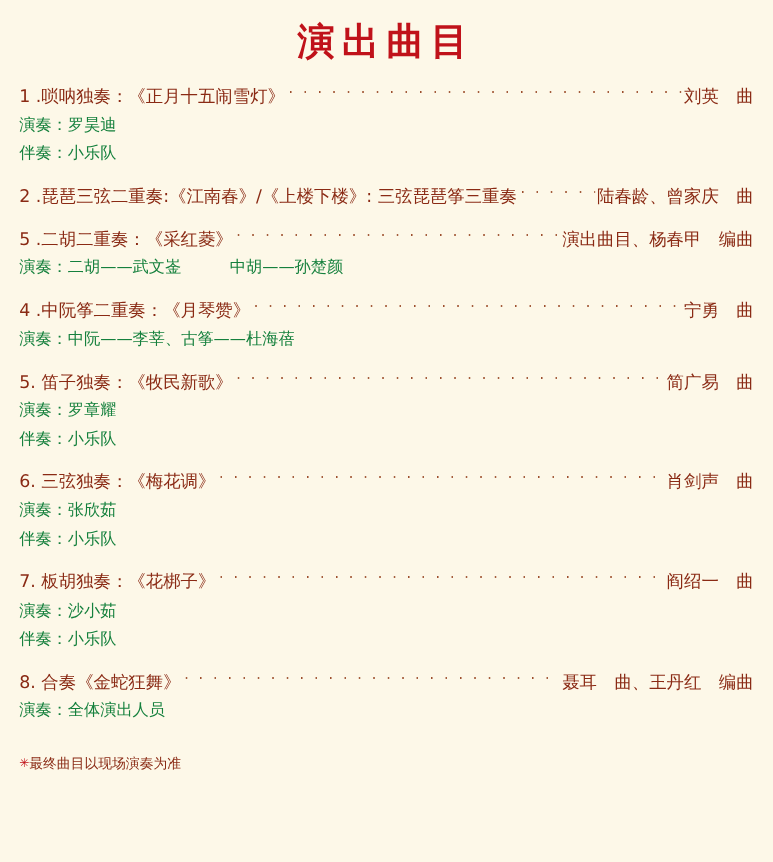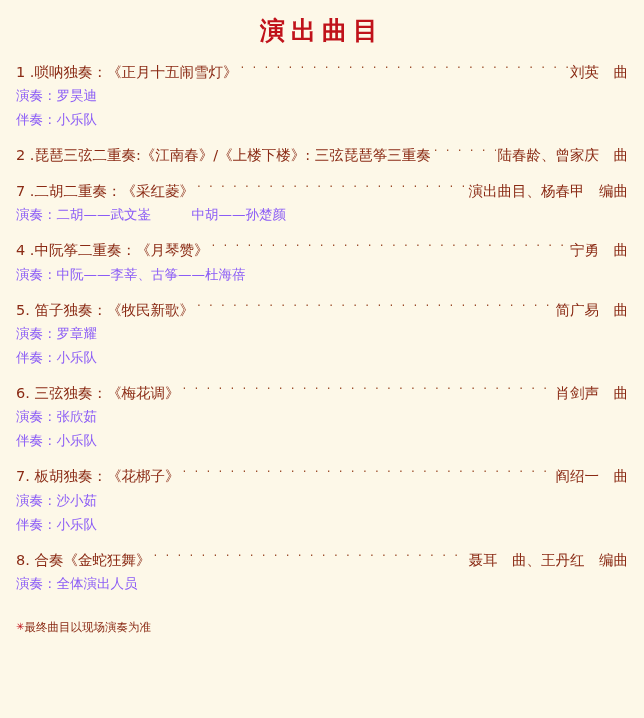--- a/index.html
+++ b/index.html
@@ -17,21 +17,21 @@
   }
   .page {
     width: 644px;
     height: 718px;
     box-sizing: border-box;
     padding: 10px 16px 0 16px;
     position: relative;
   }
   .title {
     text-align: center;
-    font-size: 25px;
+    font-size: 31px;
     font-weight: bold;
     letter-spacing: 6px;
     color: #c0121a;
     margin: 4px 0 14px 0;
     font-family: "DejaVu Sans", "Liberation Sans", sans-serif;
   }
   .program-list {
     margin: 0;
     padding: 0;
   }
@@ -59,21 +59,21 @@
     padding: 0 3px;
     position: relative;
     top: -2px;
   }
   .composer {
     flex: 0 0 auto;
     padding-left: 2px;
   }
   .sub {
     font-size: 13.5px;
-    color: #8b5cf6;
+    color: #15803d;
     line-height: 1.7;
     margin-top: 1px;
     white-space: pre;
   }
   .footnote {
     font-size: 11.5px;
     color: #8a2a14;
     margin-top: 24px;
     line-height: 1.4;
   }
@@ -105,21 +105,21 @@
     <div class="item">
       <div class="line-main">
         <span class="num-title">2 .琵琶三弦二重奏:《江南春》/《上楼下楼》: 三弦琵琶筝三重奏</span>
         <span class="dots">· · · · · · · · · · · · · · · · · · · · · · · · · · · · · · · · · · · · · · · · · · · · · · · · · · · · · · · · · · · · · · · · · ·</span>
         <span class="composer">陆春龄、曾家庆　曲</span>
       </div>
     </div>
 
     <div class="item">
       <div class="line-main">
-        <span class="num-title">7 .二胡二重奏：《采红菱》</span>
+        <span class="num-title">5 .二胡二重奏：《采红菱》</span>
         <span class="dots">· · · · · · · · · · · · · · · · · · · · · · · · · · · · · · · · · · · · · · · · · · · · · · · · · · · · · · · · · · · · · · · · · ·</span>
         <span class="composer">演出曲目、杨春甲　编曲</span>
       </div>
       <div class="sub">演奏：二胡——武文崟　　　中胡——孙楚颜</div>
     </div>
 
     <div class="item">
       <div class="line-main">
         <span class="num-title">4 .中阮筝二重奏：《月琴赞》</span>
         <span class="dots">· · · · · · · · · · · · · · · · · · · · · · · · · · · · · · · · · · · · · · · · · · · · · · · · · · · · · · · · · · · · · · · · · ·</span>

